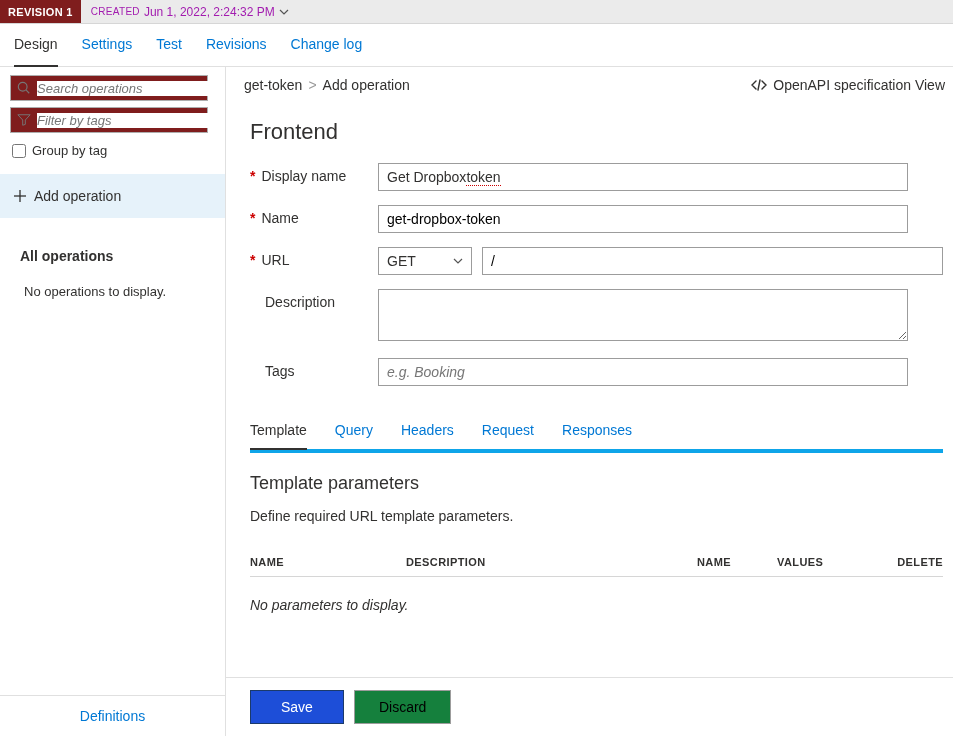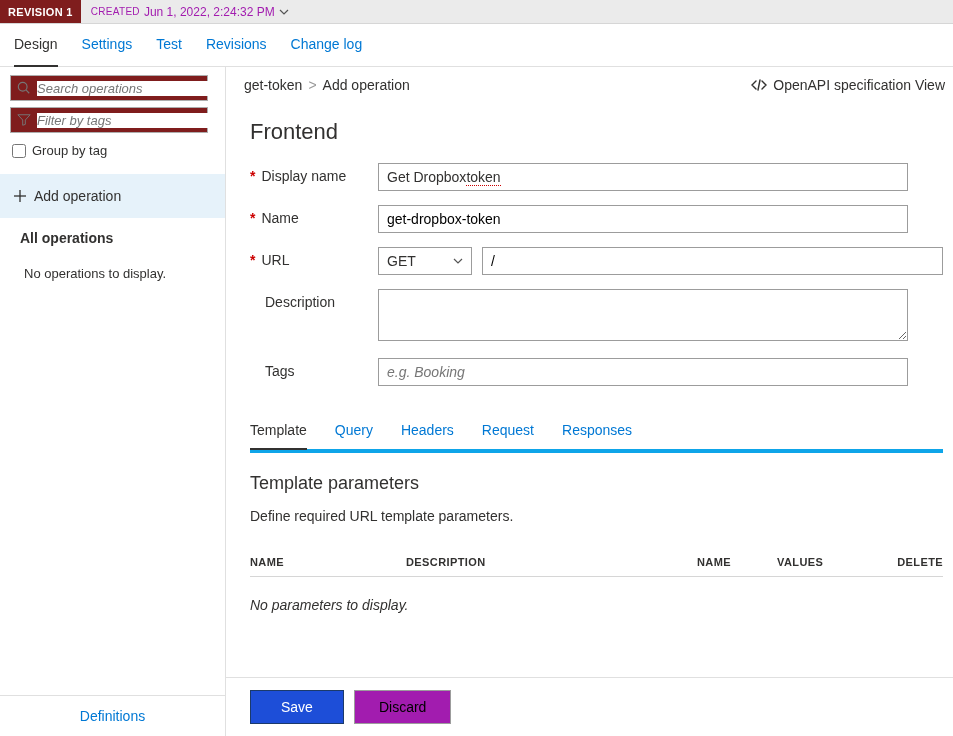--- a/index.html
+++ b/index.html
@@ -22,21 +22,21 @@
     
     .sidebar { width: 226px; border-right: 1px solid #e0e0e0; display: flex; flex-direction: column; }
     .side-top { padding: 8px 10px; display: flex; flex-direction: column; gap: 6px; }
     .search-box, .filter-box { border: 1px solid #aeaeae; height: 26px; display: flex; align-items: center; padding: 0 6px; gap: 6px; color: #767676; font-style: italic; font-size: 13px; width: 198px; background: #7f1d1d; }
     .search-box svg, .filter-box svg { flex-shrink: 0; }
     .search-input, .filter-input { border: none; outline: none; flex: 1; font-family: inherit; font-style: italic; font-size: 13px; color: #323130; }
     .search-input::placeholder, .filter-input::placeholder { color: #767676; }
     .group-by { display: flex; align-items: center; gap: 6px; font-size: 13px; padding: 4px 0 8px 2px; }
     .group-by input[type=checkbox] { width: 14px; height: 14px; }
     .add-op { background: #e6f2fa; padding: 14px 14px; display: flex; align-items: center; gap: 8px; font-size: 14px; cursor: pointer; }
-    .side-section { padding: 12px 20px 4px; font-weight: 600; font-size: 14px; }
+    .side-section { padding: 30px 20px 4px; font-weight: 600; font-size: 14px; }
     .side-empty { padding: 16px 24px; color: #323130; }
 
     .side-bottom-tabs { margin-top: auto; border-top: 1px solid #e0e0e0; display: flex; }
     .side-bottom-tab { flex: 1; text-align: center; padding: 12px 0; font-size: 14px; cursor: pointer; }
     .side-bottom-tab.active { color: #323130; border-top: 2px solid #323130; margin-top: -1px; }
     .side-bottom-tab.link { color: #0078d4; }
 
     
     .main { flex: 1; display: flex; flex-direction: column; min-width: 0; }
     .breadcrumb-row { display: flex; justify-content: space-between; align-items: center; padding: 10px 8px 10px 18px; }
@@ -72,21 +72,21 @@
     .col-name { width: 156px; }
     .col-desc { flex: 1; }
     .col-type { width: 80px; }
     .col-values { width: 116px; }
     .col-delete { width: 50px; text-align: right; }
     .params-empty { padding: 20px 0; font-style: italic; font-size: 14px; }
 
     
     .footer-btns { padding: 12px 10px 12px 24px; border-top: 1px solid #e0e0e0; display: flex; gap: 10px; }
     .btn-save { background: #1d4ed8; color: #fff; border: 1px solid #1b3a6b; padding: 8px 30px; font-size: 14px; font-family: inherit; cursor: pointer; }
-    .btn-discard { background: #a21caf; border: 1px solid #9c9c9c; padding: 8px 24px; font-size: 14px; font-family: inherit; cursor: pointer; }
+    .btn-discard { background: #15803d; border: 1px solid #9c9c9c; padding: 8px 24px; font-size: 14px; font-family: inherit; cursor: pointer; }
   </style>
 </head>
 <body>
 
 <div class="top-bar">
   <div class="revision-badge">REVISION 1</div>
   <div class="revision-meta">
     <span class="label">CREATED</span>
     <span>Jun 1, 2022, 2:24:32 PM</span>
     <svg width="10" height="10" viewBox="0 0 10 10">

